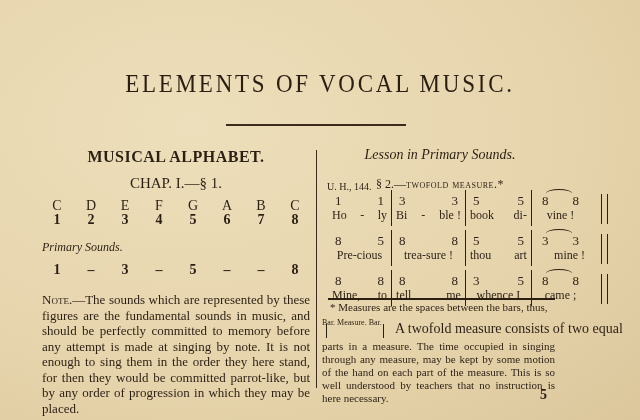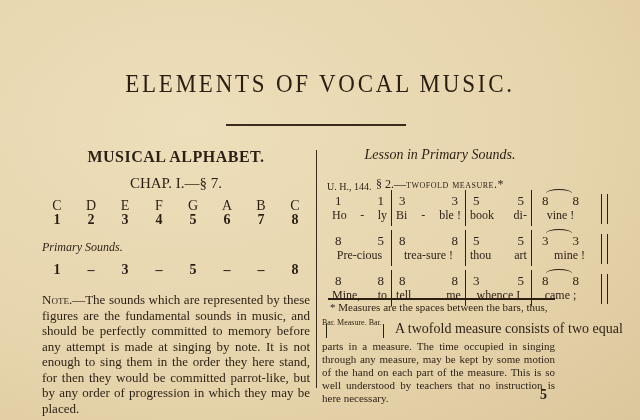--- a/index.html
+++ b/index.html
@@ -57,21 +57,21 @@
   .pagenum { left:540px; top:387px; font-size:14px; font-weight:bold; }
 </style>
 </head>
 <body>
 
 <div class="abs title">ELEMENTS OF VOCAL MUSIC.</div>
 <div class="abs title-rule"></div>
 <div class="abs vdivider"></div>
 
 <div class="abs heading-bold">MUSICAL ALPHABET.</div>
-<div class="abs chap">CHAP. I.—§ 7.</div>
+<div class="abs chap">CHAP. I.—§ 1.</div>
 
 <div class="abs scale-row" style="top:198px;">
   <span class="scale-cell">C</span>
   <span class="scale-cell">D</span>
   <span class="scale-cell">E</span>
   <span class="scale-cell">F</span>
   <span class="scale-cell">G</span>
   <span class="scale-cell">A</span>
   <span class="scale-cell">B</span>
   <span class="scale-cell">C</span>

